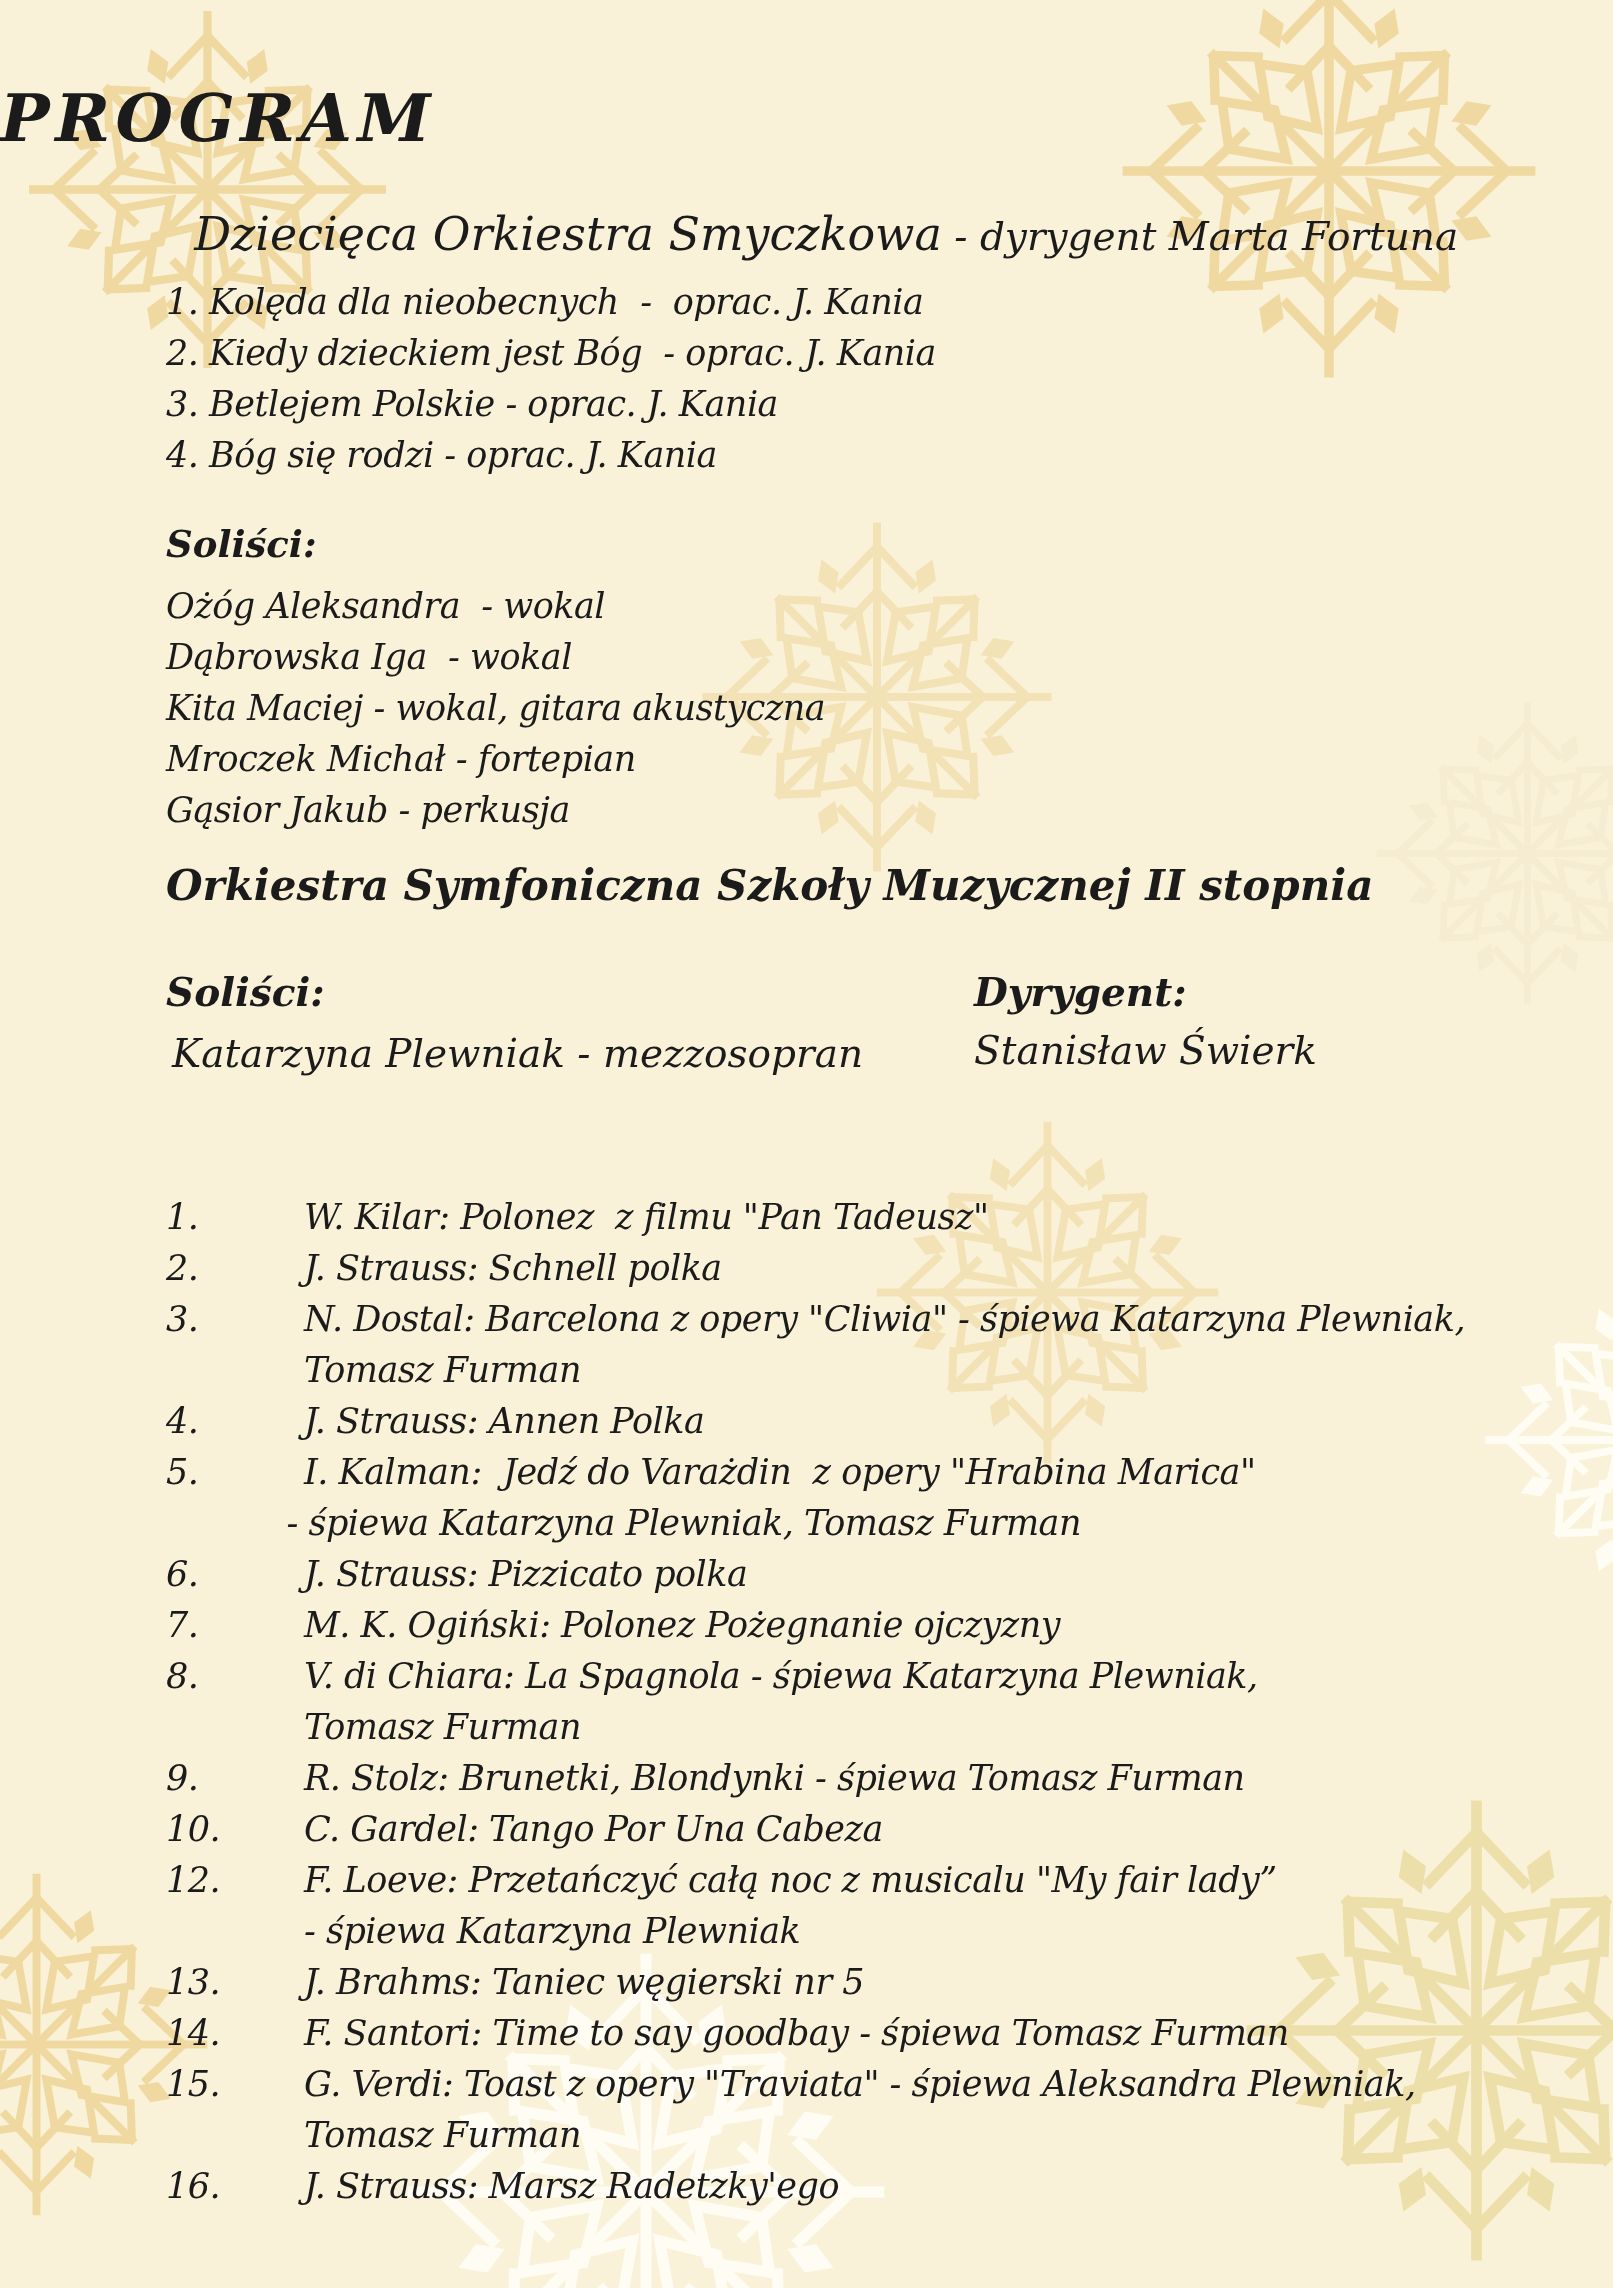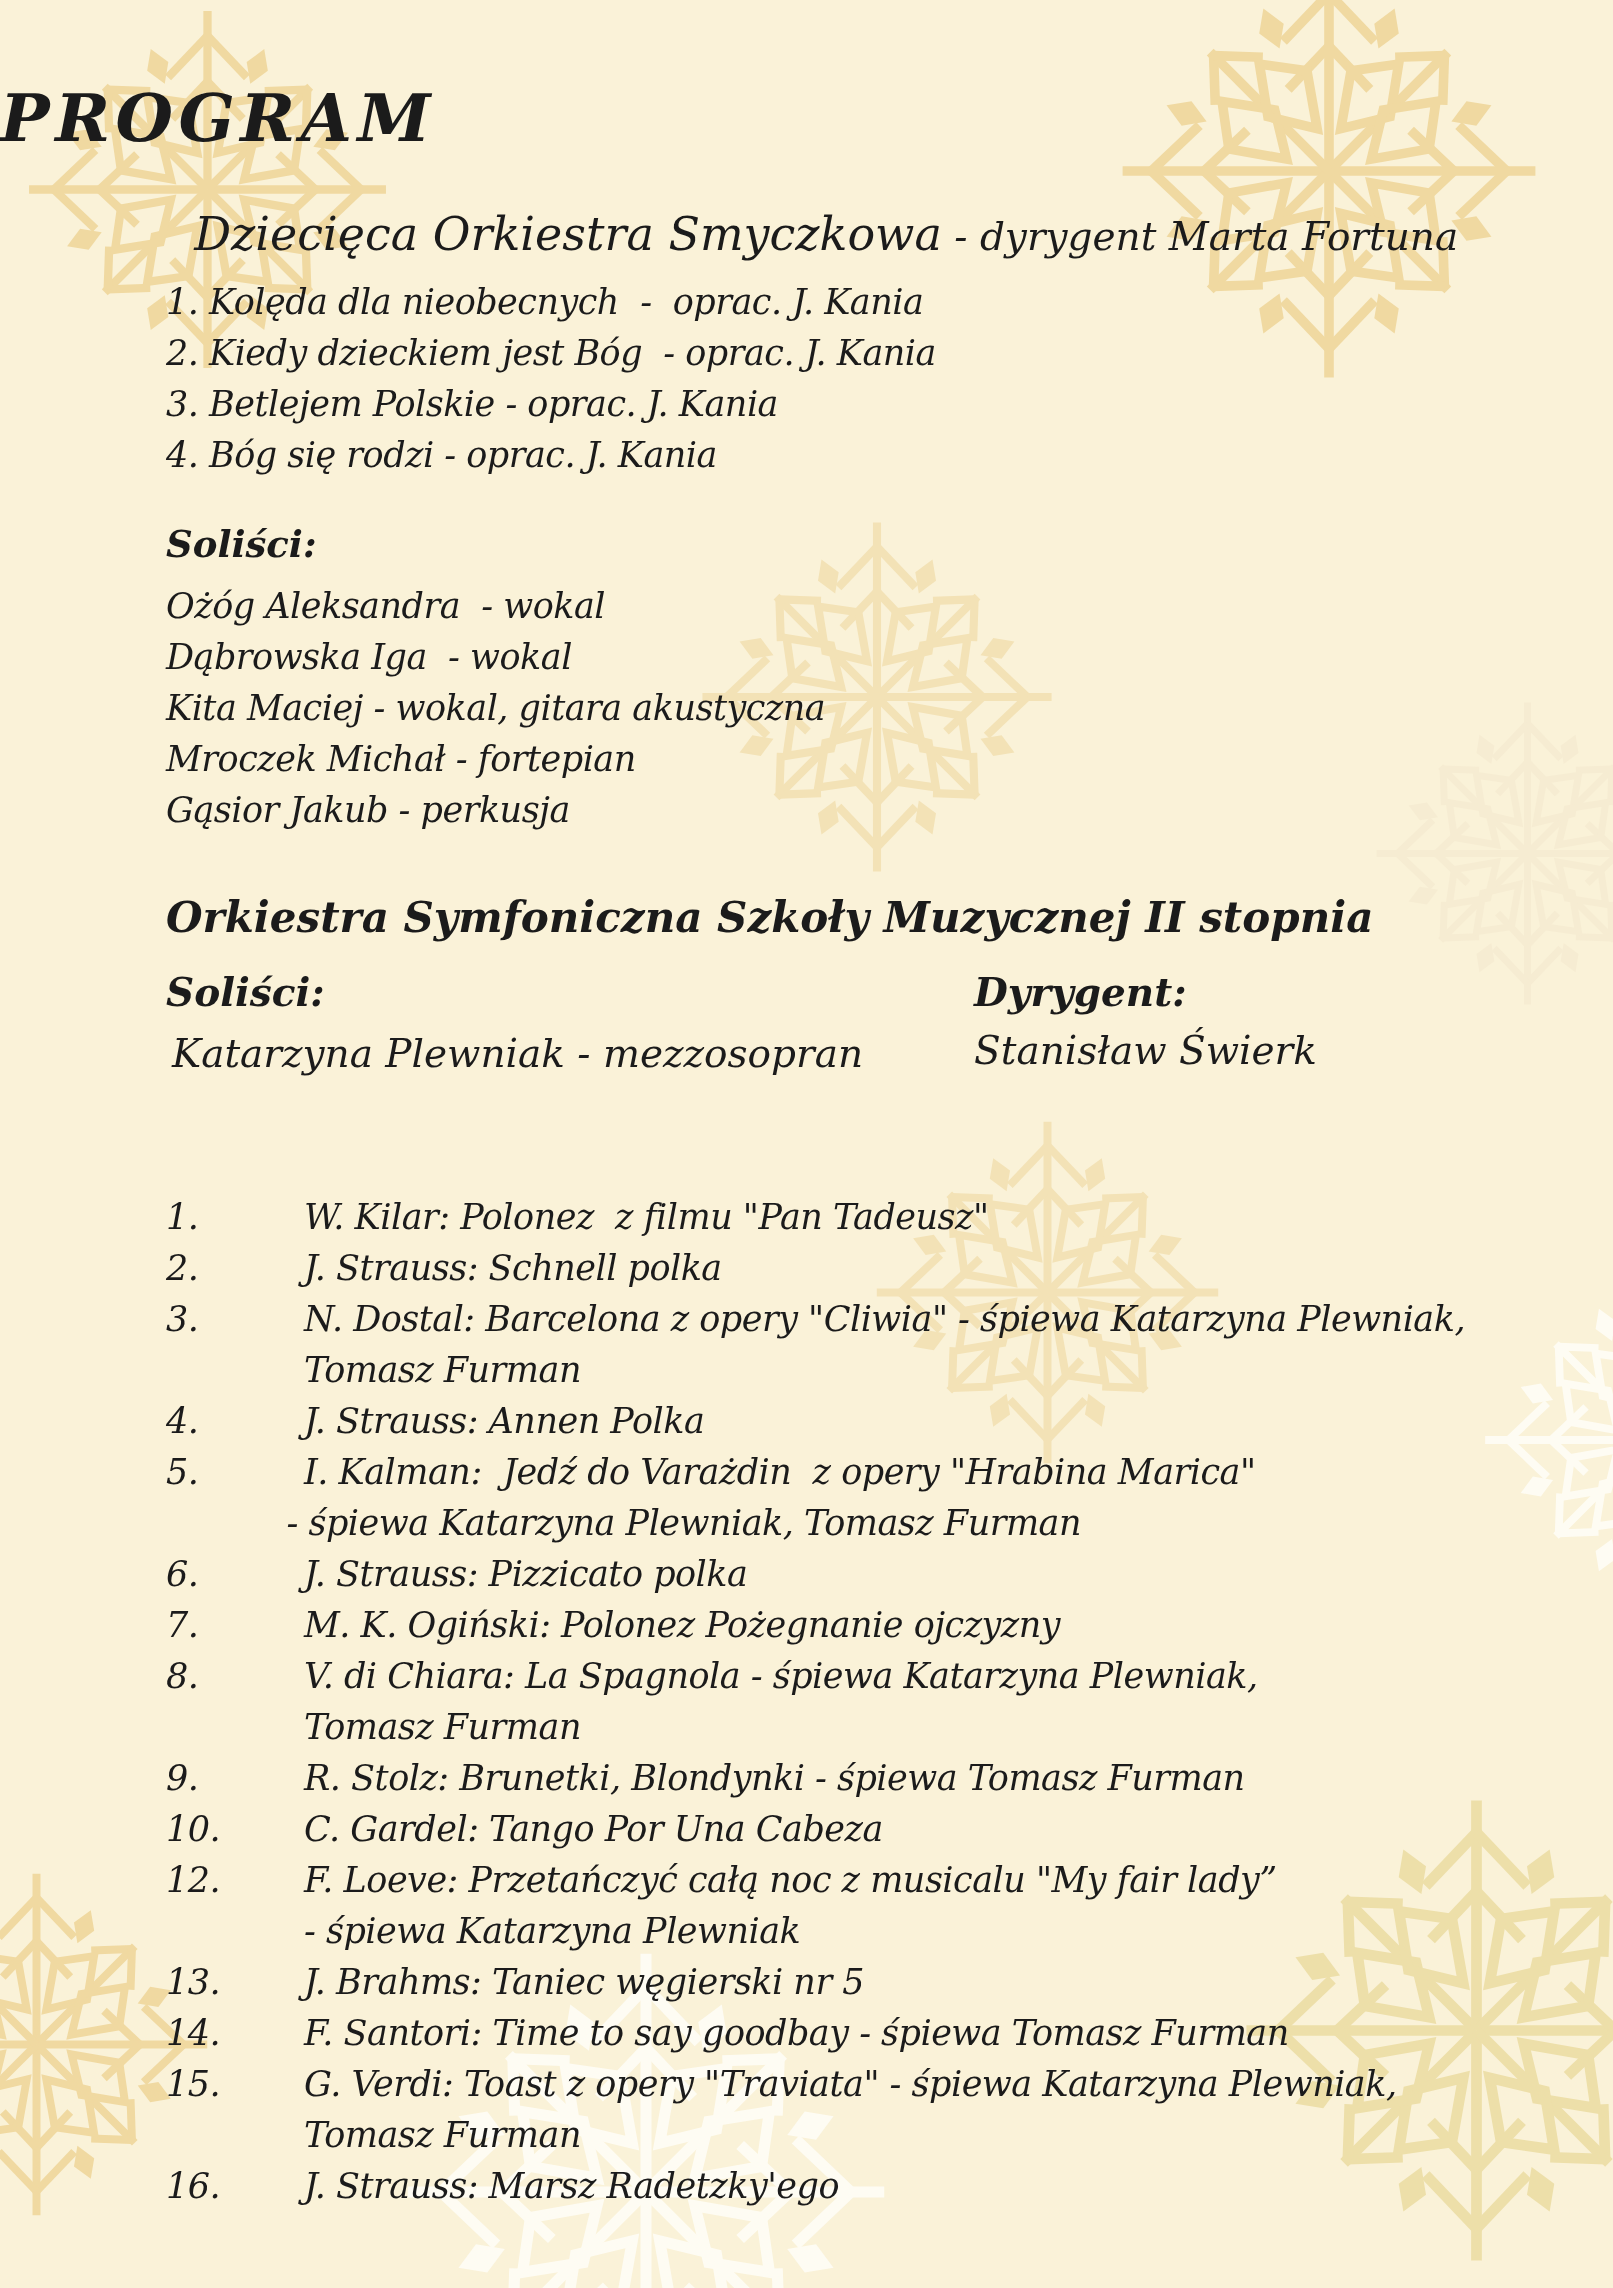--- a/index.html
+++ b/index.html
@@ -32,21 +32,21 @@
     letter-spacing:5.5px;
   }
   .h1{position:absolute;left:166px;top:190px;white-space:pre-wrap;font-style:italic;font-weight:normal;}
   .h1 .main{font-size:46px;}
   .h1 .suffix{font-size:39px;}
   .list1{position:absolute;left:166px;top:277px;font-size:35px;font-style:italic;line-height:51px;letter-spacing:-0.5px;}
   .list1 div{white-space:pre-wrap;}
   .sol1-label{position:absolute;left:166px;top:522px;font-size:37px;font-style:italic;font-weight:bold;}
   .sol1{position:absolute;left:166px;top:581px;font-size:35px;font-style:italic;line-height:51px;letter-spacing:-0.5px;}
   .sol1 div{white-space:pre-wrap;}
-  .h2{position:absolute;left:166px;top:893px;font-size:42px;font-style:italic;font-weight:bold;white-space:pre-wrap;}
+  .h2{position:absolute;left:166px;top:861px;font-size:42px;font-style:italic;font-weight:bold;white-space:pre-wrap;}
   .col-label{position:absolute;top:969px;font-size:39px;font-style:italic;font-weight:bold;}
   .col-label.left{left:166px;}
   .col-label.right{left:974px;}
   .col-names{position:absolute;left:172px;top:1026px;font-size:39px;font-style:italic;line-height:55px;}
   .col-names div{white-space:pre-wrap;}
   .conductor-name{position:absolute;left:974px;top:1028px;font-size:39px;font-style:italic;white-space:pre-wrap;text-align:right;}
   .list2{position:absolute;left:166px;top:1192px;font-size:35px;font-style:italic;line-height:51px;letter-spacing:-0.5px;}
   .p2-item{position:relative;padding-left:138px;}
   .p2-item .num{position:absolute;left:0;top:0;white-space:pre;}
   .p2-item .line{display:block;white-space:pre-wrap;}
@@ -212,21 +212,21 @@
       <div class="p2-item">
         <span class="num">13.</span>
         <span class="line">J. Brahms: Taniec węgierski nr 5</span>
       </div>
       <div class="p2-item">
         <span class="num">14.</span>
         <span class="line">F. Santori: Time to say goodbay - śpiewa Tomasz Furman</span>
       </div>
       <div class="p2-item">
         <span class="num">15.</span>
-        <span class="line">G. Verdi: Toast z opery "Traviata" - śpiewa Katarzyna Plewniak,</span>
+        <span class="line">G. Verdi: Toast z opery "Traviata" - śpiewa Aleksandra Plewniak,</span>
         <span class="line">Tomasz Furman</span>
       </div>
       <div class="p2-item">
         <span class="num">16.</span>
         <span class="line">J. Strauss: Marsz Radetzky'ego</span>
       </div>
     </div>
 
   </div>
 </div>

